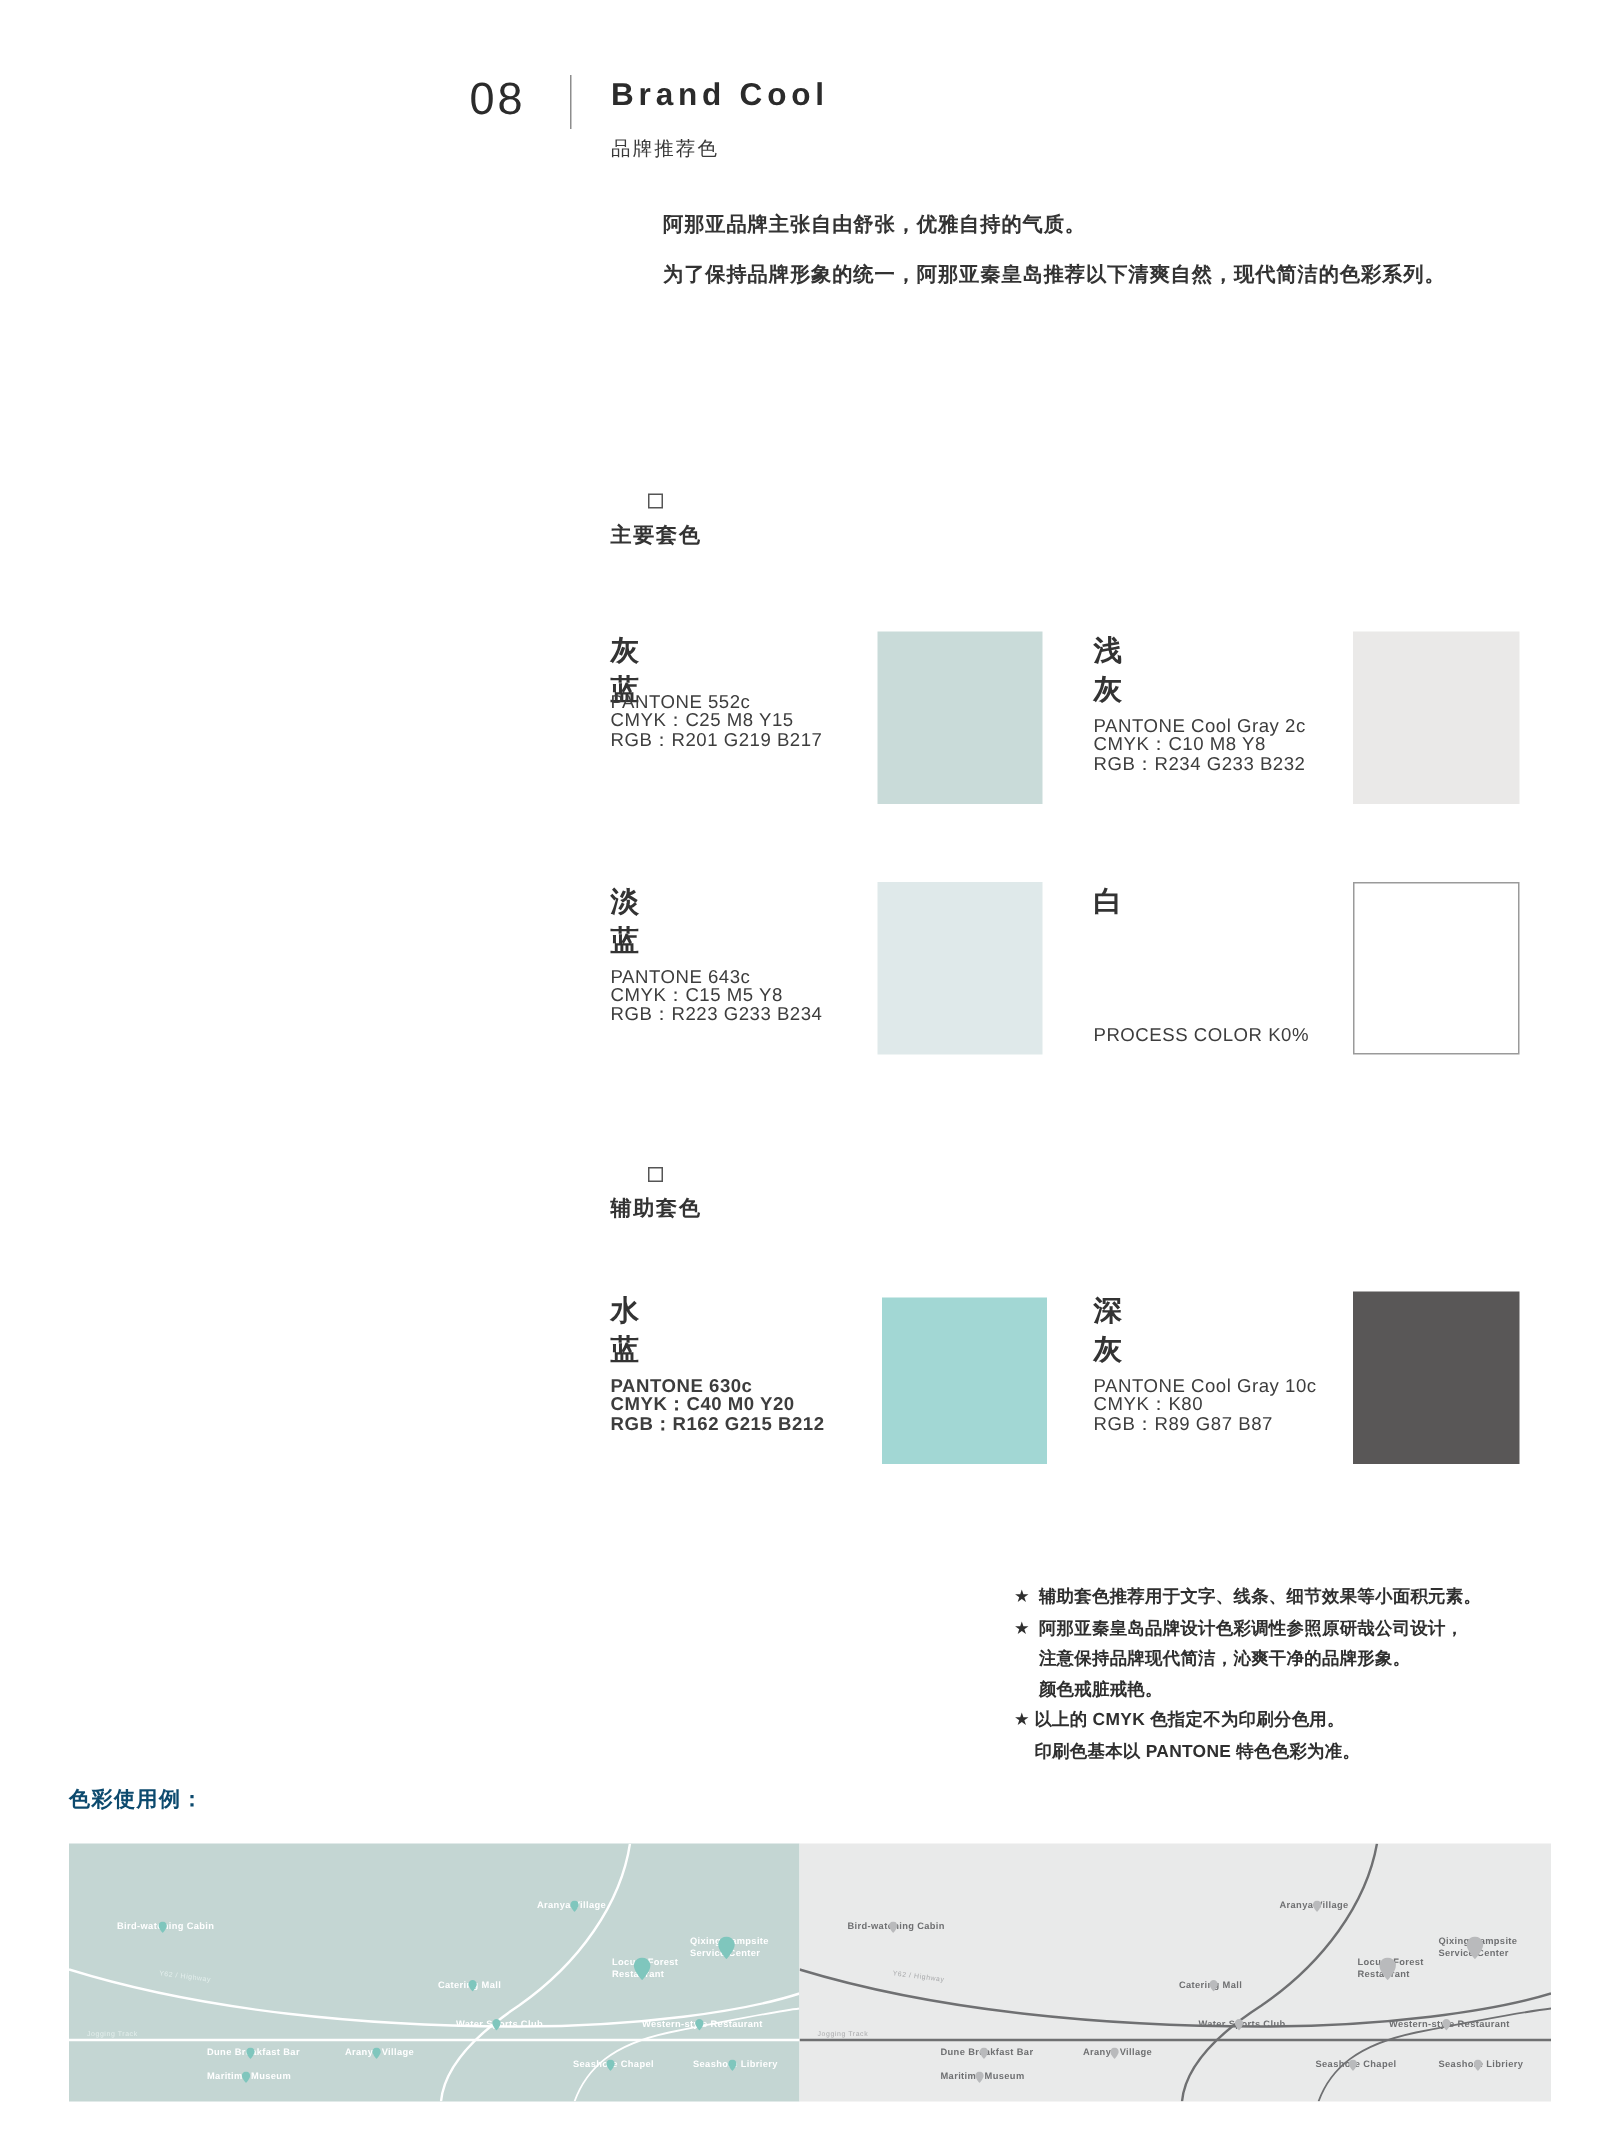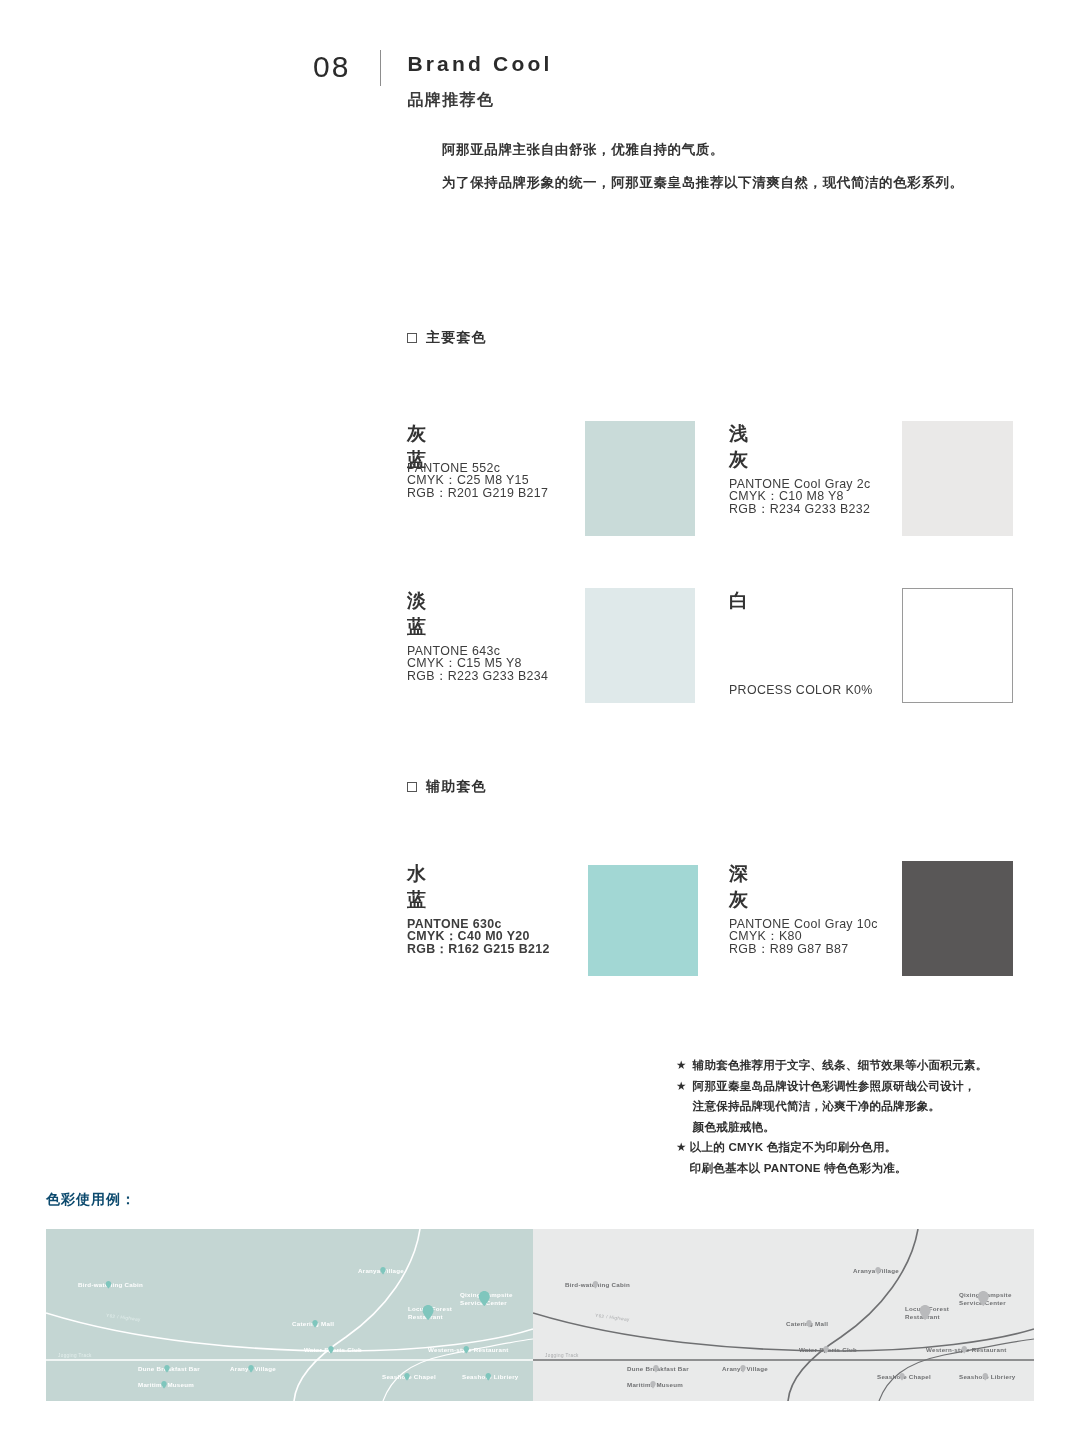--- a/index.html
+++ b/index.html
@@ -17,34 +17,34 @@
   .pagenum {
     font-size: 30px; letter-spacing: 2px; color: #2b2b2b; line-height: 1;
     font-weight: 400; padding-top: 2px;
   }
   .hdr-rule { width: 1px; height: 36px; background: #8d8d8d; margin: 0 26px 0 30px; }
   .hdr-texts { padding-top: 2px; }
   .hdr-title {
     font-size: 21px; font-weight: bold; letter-spacing: 3.2px; color: #2b2b2b; line-height: 1.15;
   }
   .hdr-sub {
-    font-size: 16px; font-weight: bold; letter-spacing: 1.4px; color: #3a3a3a; margin-top: 14px;
+    font-size: 13px; font-weight: normal; letter-spacing: 1.4px; color: #3a3a3a; margin-top: 14px;
   }
 
   
   .intro { position: absolute; left: 406px; top: 143px; margin-left: 36px; }
   .intro p {
     font-size: 13.5px; font-weight: bold; color: #333; line-height: 1; letter-spacing: .6px;
   }
   .intro p + p { margin-top: 19px; }
 
   
   .group-head {
     position: absolute; font-size: 14px; font-weight: bold; color: #333;
-    letter-spacing: 1.2px; display: flex; align-items: center; gap: 9px;
+    letter-spacing: 1.2px; display: flex; align-items: center; gap: 9px; flex-direction: column;
   }
   .sq { display: inline-block; width: 10px; height: 10px; border: 1.3px solid #555; }
   #gh-main { left: 407px; top: 329px; }
   #gh-aux  { left: 407px; top: 778px; }
   .ccell { position: absolute; }
   .cname {
     font-size: 19px; font-weight: bold; color: #333; letter-spacing: 1.2px;
     position: absolute; left: 0; top: 0;
   }
   .cspecs { position: absolute; left: 0; }

